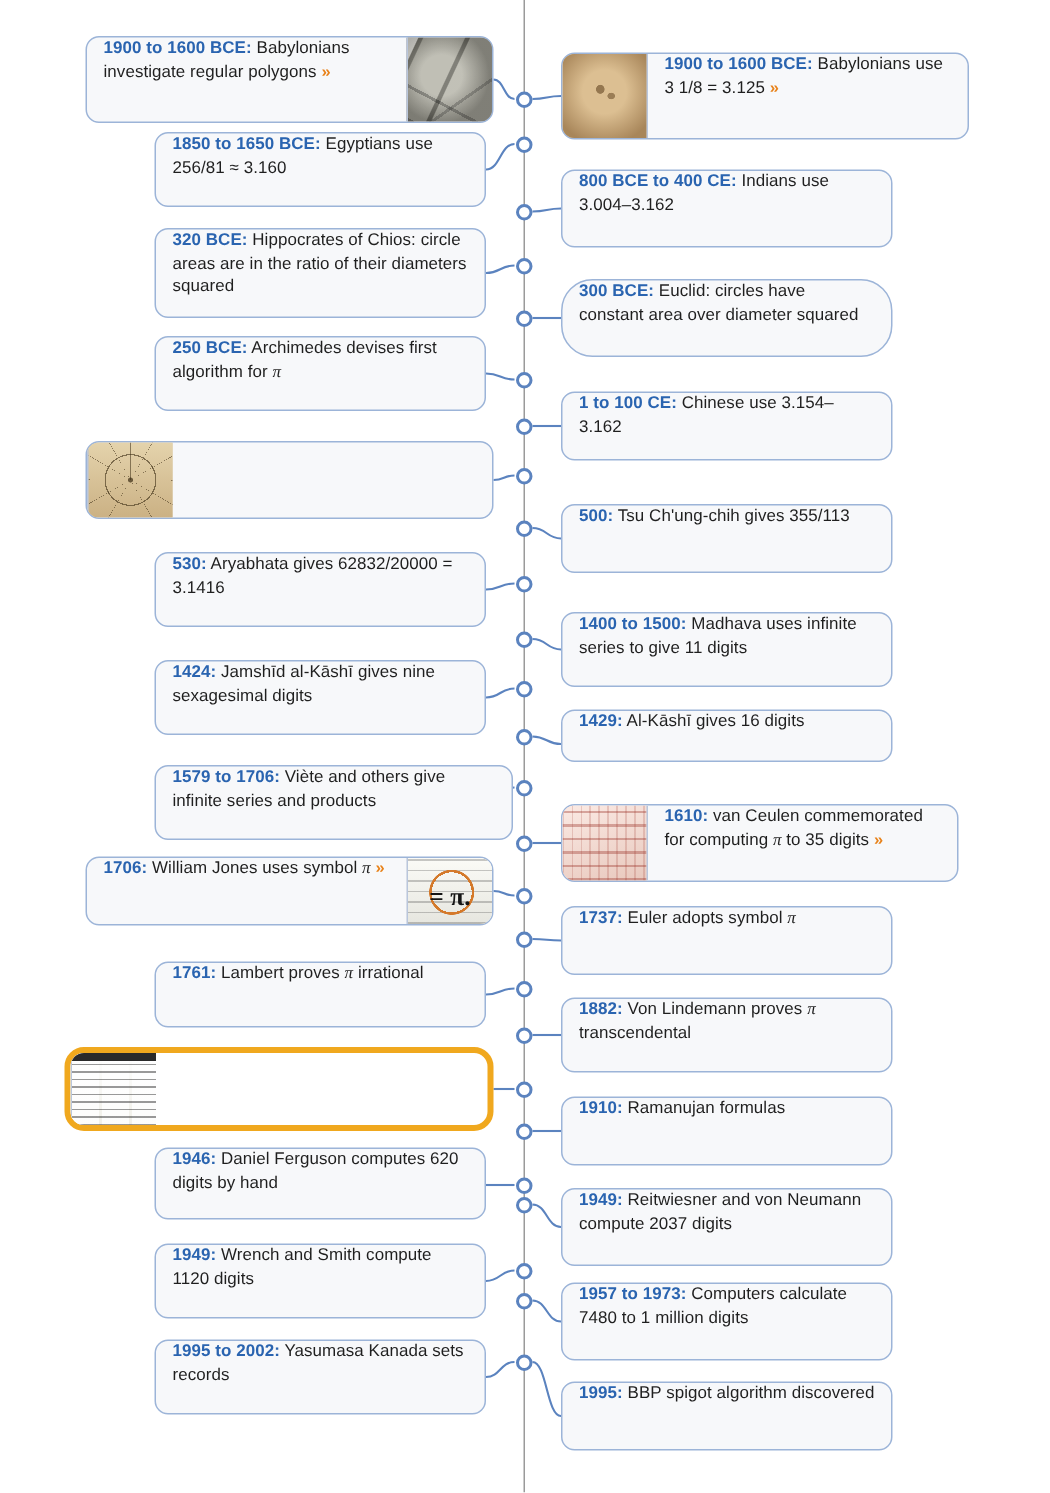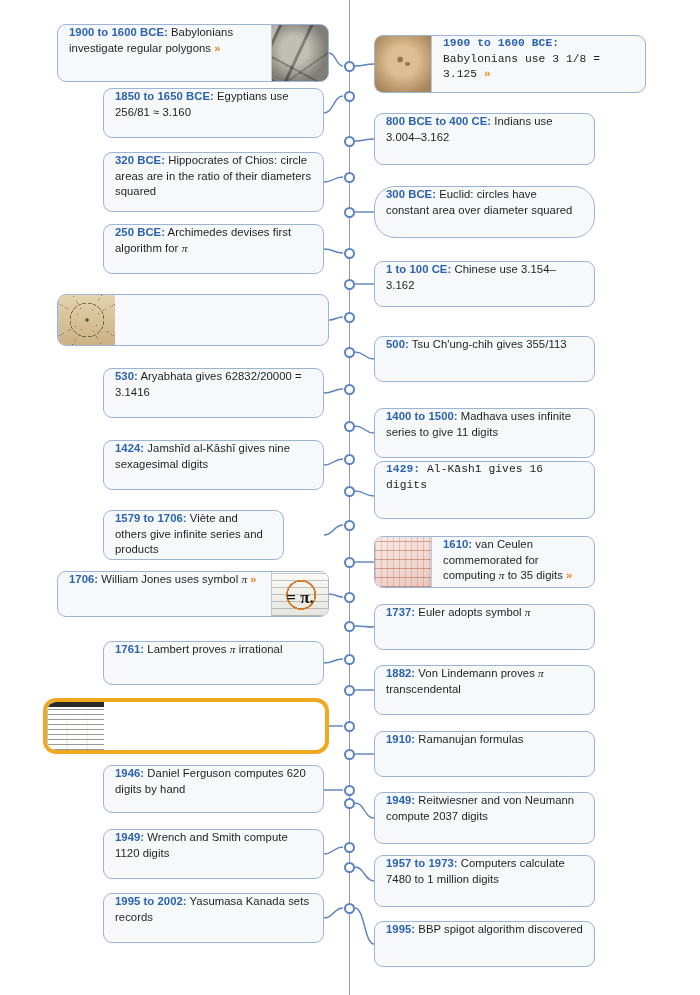--- a/index.html
+++ b/index.html
@@ -197,21 +197,21 @@
       <div class="axis-node" style="left: 343.5px; top: 797.5px;"></div>
       <div class="axis-node" style="left: 343.5px; top: 841.5px;"></div>
       <div class="axis-node" style="left: 343.5px; top: 861.5px;"></div>
       <div class="axis-node" style="left: 343.5px; top: 902.5px;"></div>
     </div>
   <div id="cards-layer">
       <div class="card" style="left: 57px; top: 24px; width: 272px; height: 58px;">
         <div class="card-text"><span class="card-date">1900 to 1600 BCE:</span> Babylonians investigate regular polygons <span class="card-more">»</span></div>
         <div class="thumb thumb-tablet-gray"></div>
       </div>
-      <div class="card" style="left: 374px; top: 35px; width: 272px; height: 58px; font-family: Liberation Mono, monospace;">
+      <div class="card" style="left: 374px; top: 35px; width: 272px; height: 58px;">
         <div class="card-text"><span class="card-date">1900 to 1600 BCE:</span> Babylonians use 3 1/8 = 3.125 <span class="card-more">»</span></div>
         <div class="thumb thumb-tablet-tan left"></div>
       </div>
       <div class="card" style="left: 103px; top: 88px; width: 221px; height: 50px;">
         <div class="card-text"><span class="card-date">1850 to 1650 BCE:</span> Egyptians use 256/81 ≈ 3.160</div>
       </div>
       <div class="card" style="left: 374px; top: 113px; width: 221px; height: 52px;">
         <div class="card-text"><span class="card-date">800 BCE to 400 CE:</span> Indians use 3.004–3.162</div>
       </div>
       <div class="card" style="left: 103px; top: 152px; width: 221px; height: 60px;">
@@ -234,27 +234,27 @@
       </div>
       <div class="card" style="left: 103px; top: 368px; width: 221px; height: 50px;">
         <div class="card-text"><span class="card-date">530:</span> Aryabhata gives 62832/20000 = 3.1416</div>
       </div>
       <div class="card" style="left: 374px; top: 408px; width: 221px; height: 50px;">
         <div class="card-text"><span class="card-date">1400 to 1500:</span> Madhava uses infinite series to give 11 digits</div>
       </div>
       <div class="card" style="left: 103px; top: 440px; width: 221px; height: 50px;">
         <div class="card-text"><span class="card-date">1424:</span> Jamshīd al-Kāshī gives nine sexagesimal digits</div>
       </div>
-      <div class="card" style="left: 374px; top: 461px; width: 221px; height: 58px; font-family: Liberation Mono, monospace;">
+      <div class="card" style="left: 374px; top: 473px; width: 221px; height: 35px;">
         <div class="card-text"><span class="card-date">1429:</span> Al-Kāshī gives 16 digits</div>
       </div>
-      <div class="card" style="left: 103px; top: 510px; width: 181px; height: 50px;">
+      <div class="card" style="left: 103px; top: 510px; width: 239px; height: 50px;">
         <div class="card-text"><span class="card-date">1579 to 1706:</span> Viète and others give infinite series and products</div>
       </div>
-      <div class="card" style="left: 374px; top: 536px; width: 221px; height: 52px;">
+      <div class="card" style="left: 374px; top: 536px; width: 265px; height: 52px;">
         <div class="card-text"><span class="card-date">1610:</span> van Ceulen commemorated for computing <span class="pi">π</span> to 35 digits <span class="card-more">»</span></div>
         <div class="thumb thumb-vanceulen left"></div>
       </div>
       <div class="card" style="left: 57px; top: 571px; width: 272px; height: 46px;">
         <div class="card-text"><span class="card-date">1706:</span> William Jones uses symbol <span class="pi">π</span> <span class="card-more">»</span></div>
         <div class="thumb thumb-jones">
           <span class="glyph">= π.</span>
         </div>
       </div>
       <div class="card" style="left: 374px; top: 604px; width: 221px; height: 46px;">

